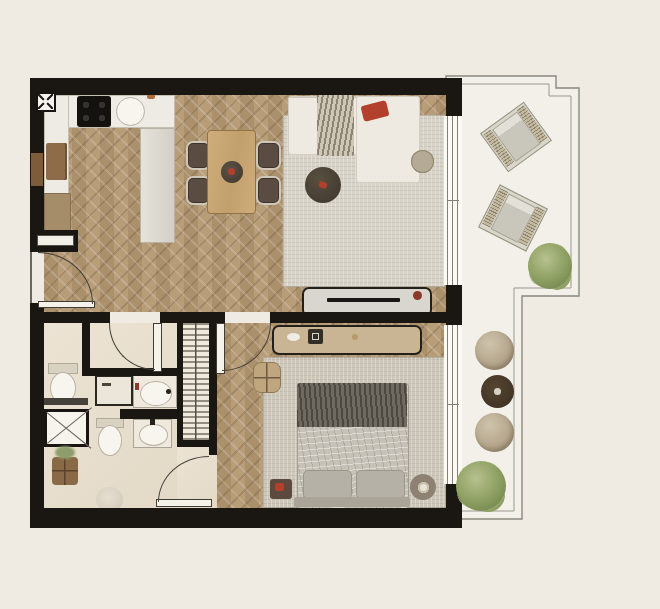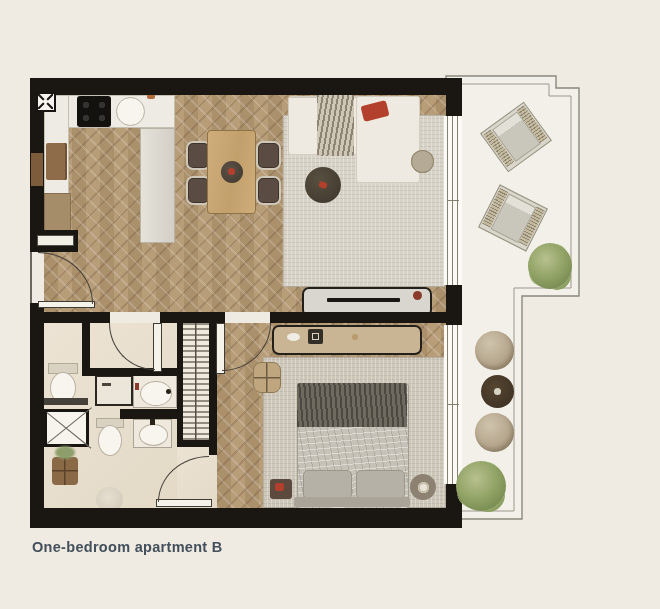--- a/index.html
+++ b/index.html
@@ -200,14 +200,13 @@
     <div class="cush"></div>
     <div class="arm" style="right:1px;"></div>
   </div>
   <div class="abs plant" style="left:528px;top:243px;width:44px;height:46px;"></div>
   <div class="abs plant" style="left:456px;top:461px;width:50px;height:50px;"></div>
   <div class="abs pouf" style="left:475px;top:331px;width:39px;height:39px;"></div>
   <div class="abs oval" style="left:481px;top:375px;width:33px;height:33px;background:radial-gradient(circle at 42% 38%,#55English462e,#3a2e21);background:radial-gradient(circle at 42% 38%,#554531,#3a2e21);"></div>
   <div class="abs oval" style="left:494px;top:388px;width:7px;height:7px;background:#d8d2c4;"></div>
   <div class="abs pouf" style="left:475px;top:413px;width:39px;height:39px;"></div>
 
-  <div class="abs caption" style="left:32px;top:539px;">One-bedroom apartment B</div>
 </div>
 
 </body></html>

